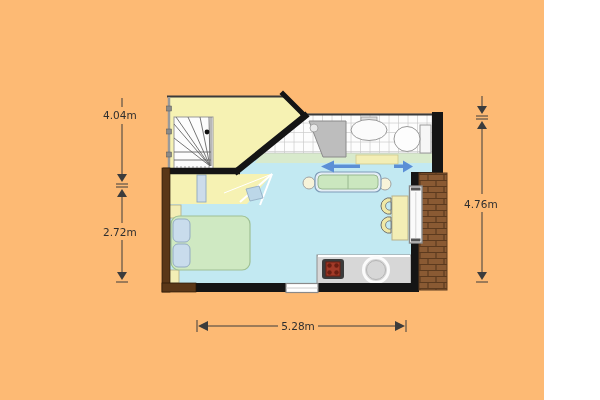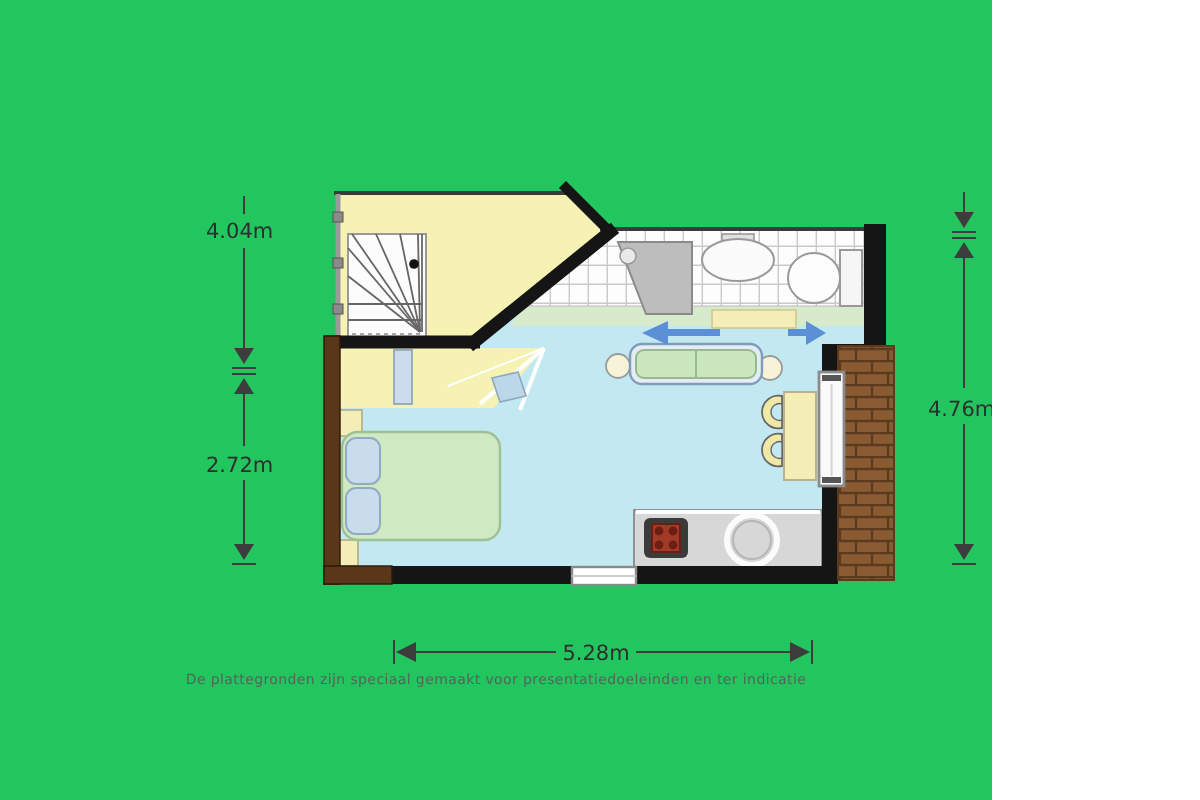--- a/index.html
+++ b/index.html
@@ -1,16 +1,16 @@
 <!DOCTYPE html>
 <html><head>
 <meta charset="utf-8">
 <style>
   html,body{margin:0;padding:0;background:#fff;}
-  .canvas{position:relative;width:496px;height:400px;background:#22c55e;overflow:hidden;
+  .canvas{position:relative;width:544px;height:400px;background:#fdba74;overflow:hidden;
           font-family:"DejaVu Sans",sans-serif;}
   .plan-svg{position:absolute;left:0;top:0;}
   .plan-svg text{fill:#2e2e2e;font-family:"DejaVu Sans","Liberation Sans",sans-serif;
                  font-size:10.5px;}
   .disclaimer{position:absolute;left:0;right:0;top:336px;text-align:center;
               font-size:7px;color:#5a5a5a;letter-spacing:.2px;opacity:.9;
               font-family:"DejaVu Sans","Liberation Sans",sans-serif;}
 </style>
 </head>
 <body>
@@ -201,14 +201,13 @@
     <line x1="197" y1="320" x2="197" y2="332"></line>
     <polygon points="198,326 208,321 208,331" fill="#3c3c3c" stroke="none"></polygon>
     <line x1="208" y1="326" x2="278" y2="326"></line>
     <line x1="318" y1="326" x2="395" y2="326"></line>
     <polygon points="405,326 395,321 395,331" fill="#3c3c3c" stroke="none"></polygon>
     <line x1="406" y1="320" x2="406" y2="332"></line>
   </g>
   <text x="298" y="330" text-anchor="middle">5.28m</text>
 </svg>
 
-<div class="disclaimer">De plattegronden zijn speciaal gemaakt voor presentatiedoeleinden en ter indicatie</div>
 </div>
 
 </body></html>

